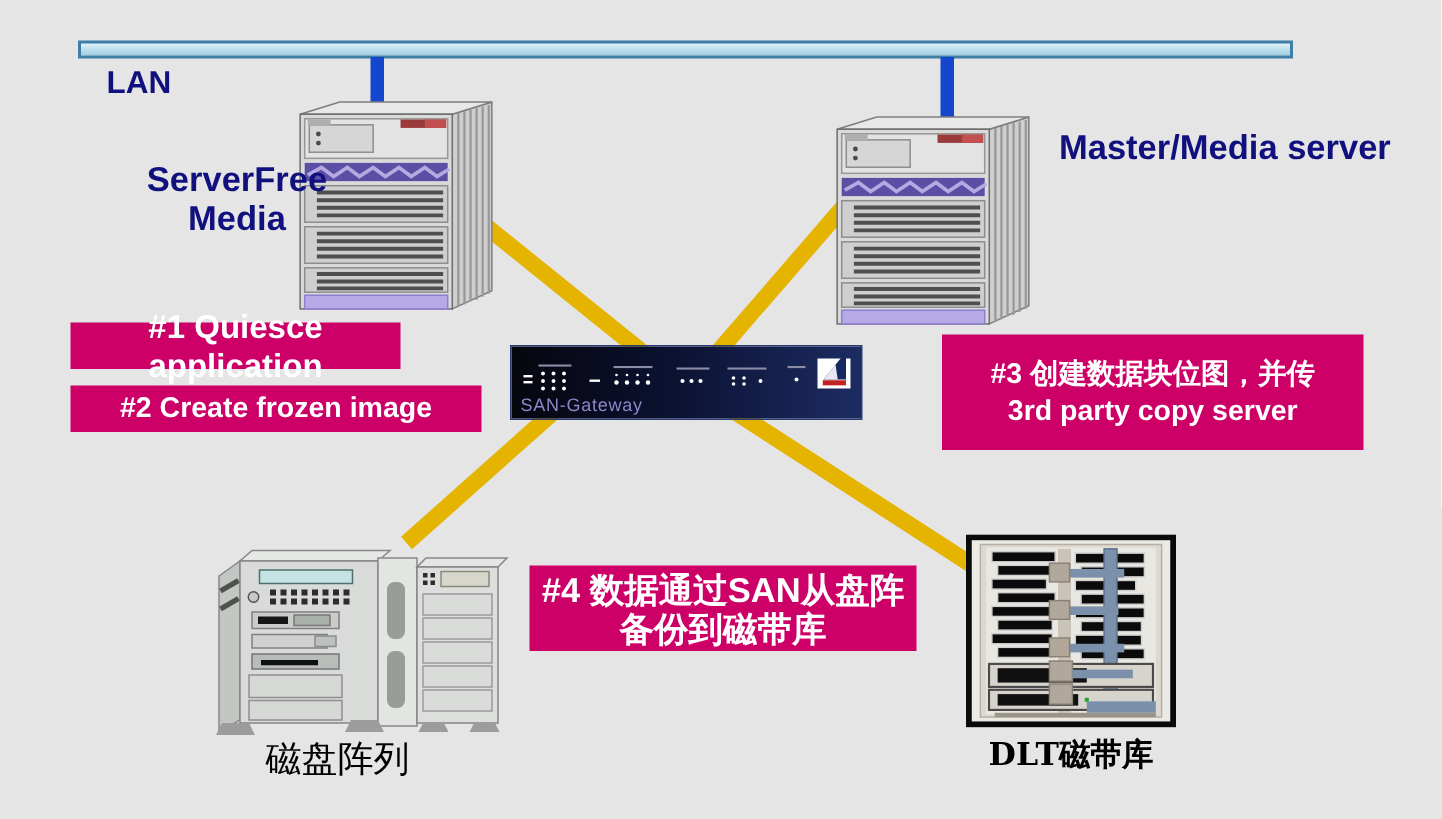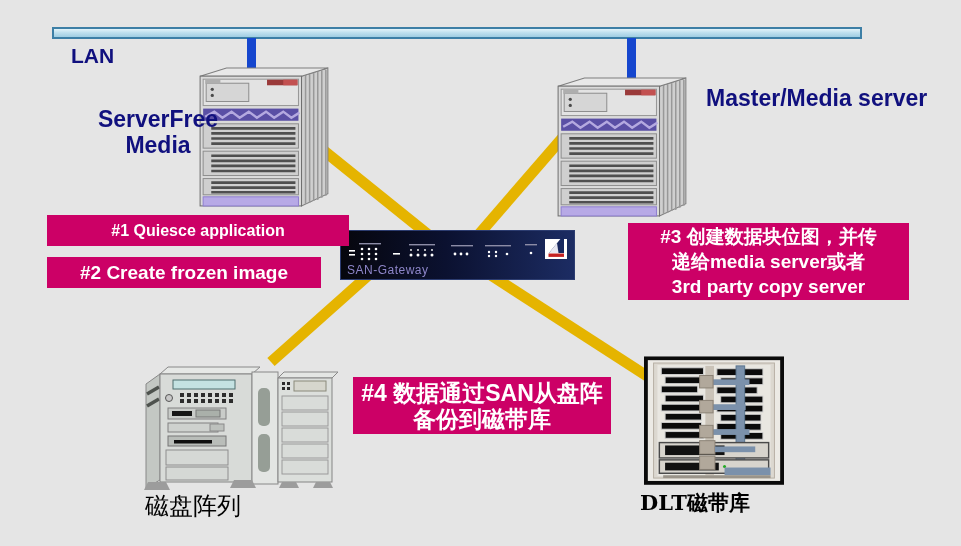--- a/index.html
+++ b/index.html
@@ -39,26 +39,26 @@
   .gw-label {
     position:absolute; left:6px; bottom:2px; font-size:12px;
     color:#8d85c8; letter-spacing:0.5px;text-align:center;
   }
 
   .step {
     position:absolute; background: var(--step-magenta, #CC0066); color:#ffffff;
     font-weight:bold; text-align:center; display:flex; flex-direction:column;
     justify-content:center; box-sizing:border-box;
   }
-  .step1 { left:47px;  top:215px; width:302px; height:31px; font-size:16px; }
+  .step1 { left:47px;  top:215px; width:220px; height:31px; font-size:22px; }
   .step2 { left:47px;  top:257px; width:274px; height:31px; font-size:19px; }
   .step3 { left:628px; top:223px; width:281px; height:77px; font-size:19px; line-height:25px; }
   .step4 { left:353px; top:377px; width:258px; height:57px; font-size:23px; line-height:26px; }
 
-  .storage-label { position:absolute; color:#000; text-align:left; font-family:"DejaVu Serif", serif; }
+  .storage-label { position:absolute; color:#000; text-align:center; font-family:"DejaVu Serif", serif; }
   .disk-label { left:145px; top:490px; width:160px; font-size:24px; }
   .dlt-label  { left:640px; top:489px; width:148px; font-size:21px; font-weight:bold; }
 
   .defs { position:absolute; width:0; height:0; overflow:hidden; }
 </style>
 </head>
 <body>
 
 <div class="stage">
 
@@ -134,21 +134,20 @@
         <rect x="207.5" y="22.5" width="15.5" height="3.4" fill="#c42222"></rect>
       </g>
     </svg>
     <div class="gw-label">SAN-Gateway</div>
   </div>
 
   <div class="step step1">#1 Quiesce application</div>
   <div class="step step2">#2 Create frozen image</div>
   <div class="step step3">
     <div>#3 创建数据块位图，并传</div>
-    <div>递给media server或者</div>
     <div>3rd party copy server</div>
   </div>
   <div class="step step4">
     <div>#4 数据通过SAN从盘阵</div>
     <div>备份到磁带库</div>
   </div>
 
   <svg class="dev diskarray" viewBox="0 0 200 132">
       <use href="#sym-diskarray"></use>
     </svg>

